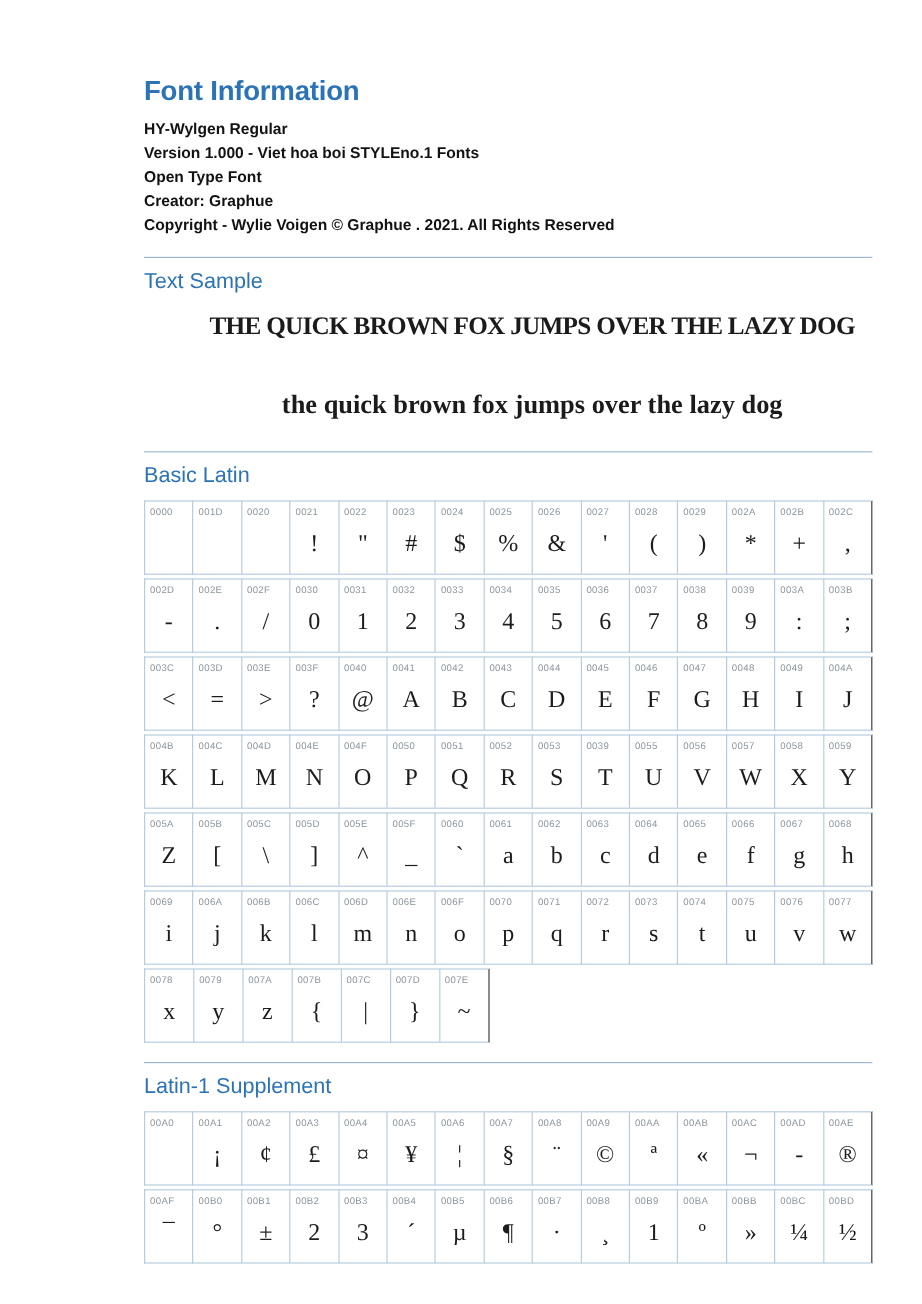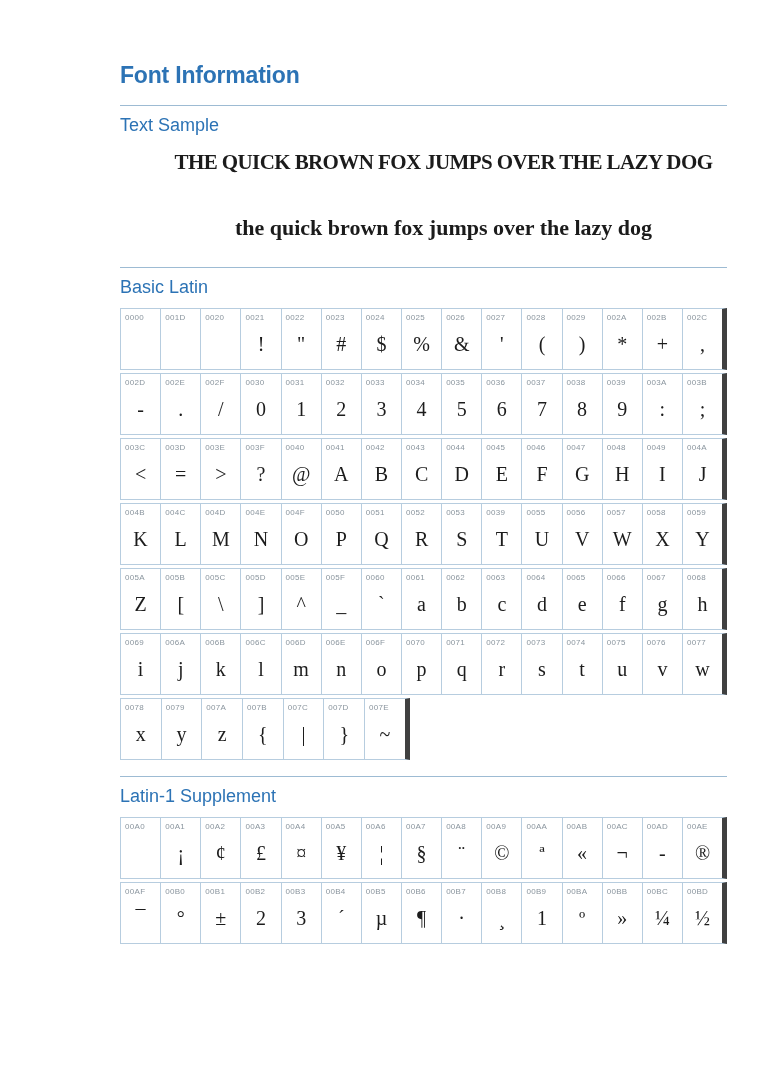--- a/index.html
+++ b/index.html
@@ -65,21 +65,21 @@
     flex: 1 1 0;
     height: 62px;
     border-top: 1px solid #B7CDDF;
     border-bottom: 1px solid #B7CDDF;
     border-left: 1px solid #B7CDDF;
     display: flex;
     flex-direction: column;
     background: #ffffff;
     overflow: hidden;
   }
-  .cell.last { border-right: 5px solid #404040; }
+  .cell.last { border-right: 1px solid #404040; }
   .cell.ghost { border: none; background: transparent; }
   .cell-code {
     font-size: 8px;
     color: #8A959E;
     padding: 4px 0 0 4px;
     letter-spacing: 0.3px;
     white-space: nowrap;
   }
   .cell-glyph {
     flex: 1;
@@ -94,20 +94,27 @@
   .grid + hr.divider { margin-top: 16px; }
 </style>
 </head>
 <body>
 
 <div class="page">
   <div class="content">
 
     <h1 class="page-title">Font Information</h1>
 
+    <div class="info-block">
+      <div class="info-line">HY-Wylgen Regular</div>
+      <div class="info-line">Version 1.000 - Viet hoa boi STYLEno.1 Fonts</div>
+      <div class="info-line">Open Type Font</div>
+      <div class="info-line">Creator: Graphue</div>
+      <div class="info-line">Copyright - Wylie Voigen © Graphue  . 2021. All Rights Reserved</div>
+    </div>
 
     <hr class="divider">
 
     <h2 class="section-heading">Text Sample</h2>
     <div class="sample upper">THE QUICK BROWN FOX JUMPS OVER THE LAZY DOG</div>
     <div class="sample lower">the quick brown fox jumps over the lazy dog</div>
 
     <hr class="divider">
 
     <h2 class="section-heading">Basic Latin</h2>

